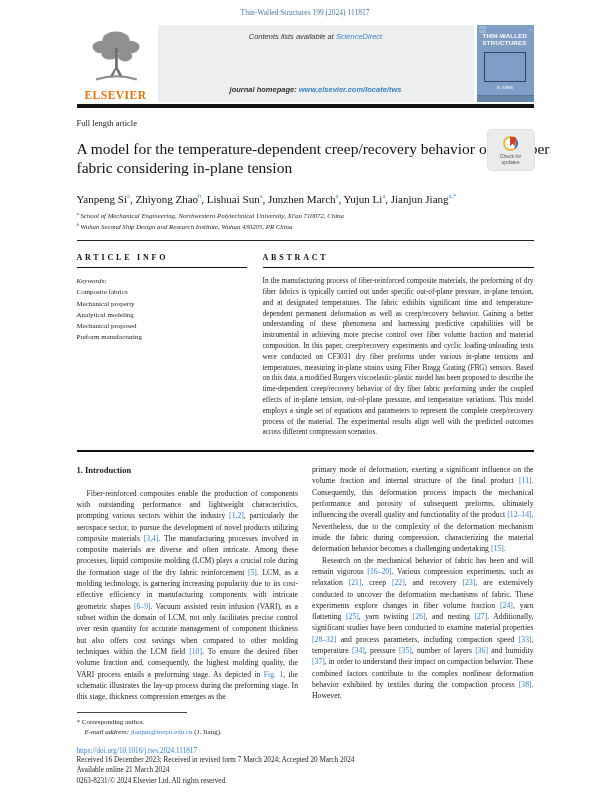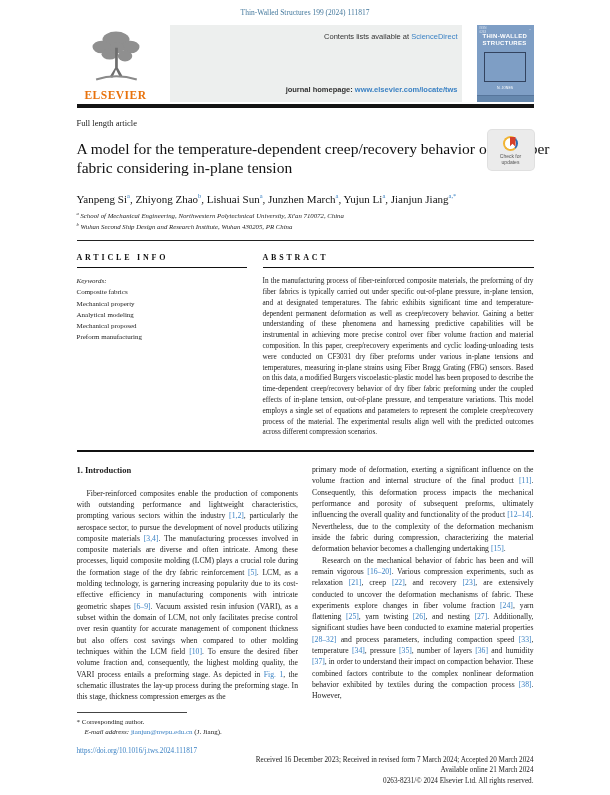--- a/index.html
+++ b/index.html
@@ -12,21 +12,21 @@
     width:501px;height:795px;margin:0 auto;padding:0 22px;
     display:flex;flex-direction:column;overflow:hidden;
     font-family:"Liberation Serif", serif;color:#1c1c1c;position:relative;background:#fff;
   }
   
   .running-head{padding-top:8px;text-align:center;font-size:7.5px;color:var(--runhead);}
   
   .masthead{display:flex;margin-top:8px;height:82px;align-items:stretch;}
   .logo-box{width:78px;display:flex;flex-direction:column;align-items:center;justify-content:flex-end;padding-bottom:1px;}
   .logo-word{font-size:11.5px;font-weight:600;color:var(--elsevier-orange);letter-spacing:0.5px;margin-top:1px;}
-  .mast-center{flex:1;background:#edefee;margin:0 15px;display:flex;flex-direction:column;align-items:flex-end;justify-content:space-between;padding:7px 4px 8px;}
+  .mast-center{flex:1;background:#edefee;margin:0 3px;display:flex;flex-direction:column;align-items:center;justify-content:space-between;padding:7px 4px 8px;font-style:italic;}
   .contents-line{font-family:"Liberation Sans",sans-serif;font-size:7.5px;color:#333;}
   .journal-title{font-size:16.5px;font-weight:600;color:#111;letter-spacing:0.2px;}
   .homepage-line{font-family:"Liberation Sans",sans-serif;font-size:7.5px;font-weight:bold;color:#333;}
   .link{color:var(--link);text-decoration:none;cursor:pointer;}
   .cover{width:57px;background:var(--cover-bg);position:relative;padding:8px 4px 0;display:flex;flex-direction:column;align-items:center;overflow:hidden;}
   .cover-title{color:#fff;font-family:"Liberation Sans",sans-serif;font-weight:bold;font-size:6px;line-height:1.15;letter-spacing:0.3px;text-align:left;width:100%;padding-left:2px;}
   .cover-frame{border:1px solid #33435f;width:42px;height:30px;margin-top:5px;}
   .cover-editor{color:#fff;font-family:"Liberation Sans",sans-serif;font-size:3.5px;margin-top:4px;}
   .cover-corner{position:absolute;top:2px;left:3px;color:#d7e2ef;font-size:3px;line-height:1.2;font-family:"Liberation Sans",sans-serif;}
   .cover-corner2{position:absolute;top:2px;right:3px;color:#d7e2ef;font-size:3px;font-family:"Liberation Sans",sans-serif;}
@@ -61,21 +61,21 @@
   .para.indent{text-indent:10px;}
   .para + .para{margin-top:0;}
   .cite{color:var(--link);cursor:pointer;}
   
   .footer{margin-top:auto;padding-bottom:9px;}
   .footnote-rule{width:110px;height:1px;background:#444;margin-bottom:4px;}
   .footnote{font-size:7px;line-height:1.5;}
   .footnote .em{font-style:italic;}
   .footnote-line2{padding-left:8px;}
   .doi{font-size:7.2px;margin-top:9px;}
-  .meta-line{font-size:7.2px;line-height:1.45;color:#1c1c1c;text-align:right;}
+  .meta-line{font-size:7.2px;line-height:1.45;color:#1c1c1c;}
 </style>
 </head>
 <body>
 
 <div class="page">
 
   <div class="running-head">Thin-Walled Structures 199 (2024) 111817</div>
 
   <div class="masthead">
     <div class="logo-box">

